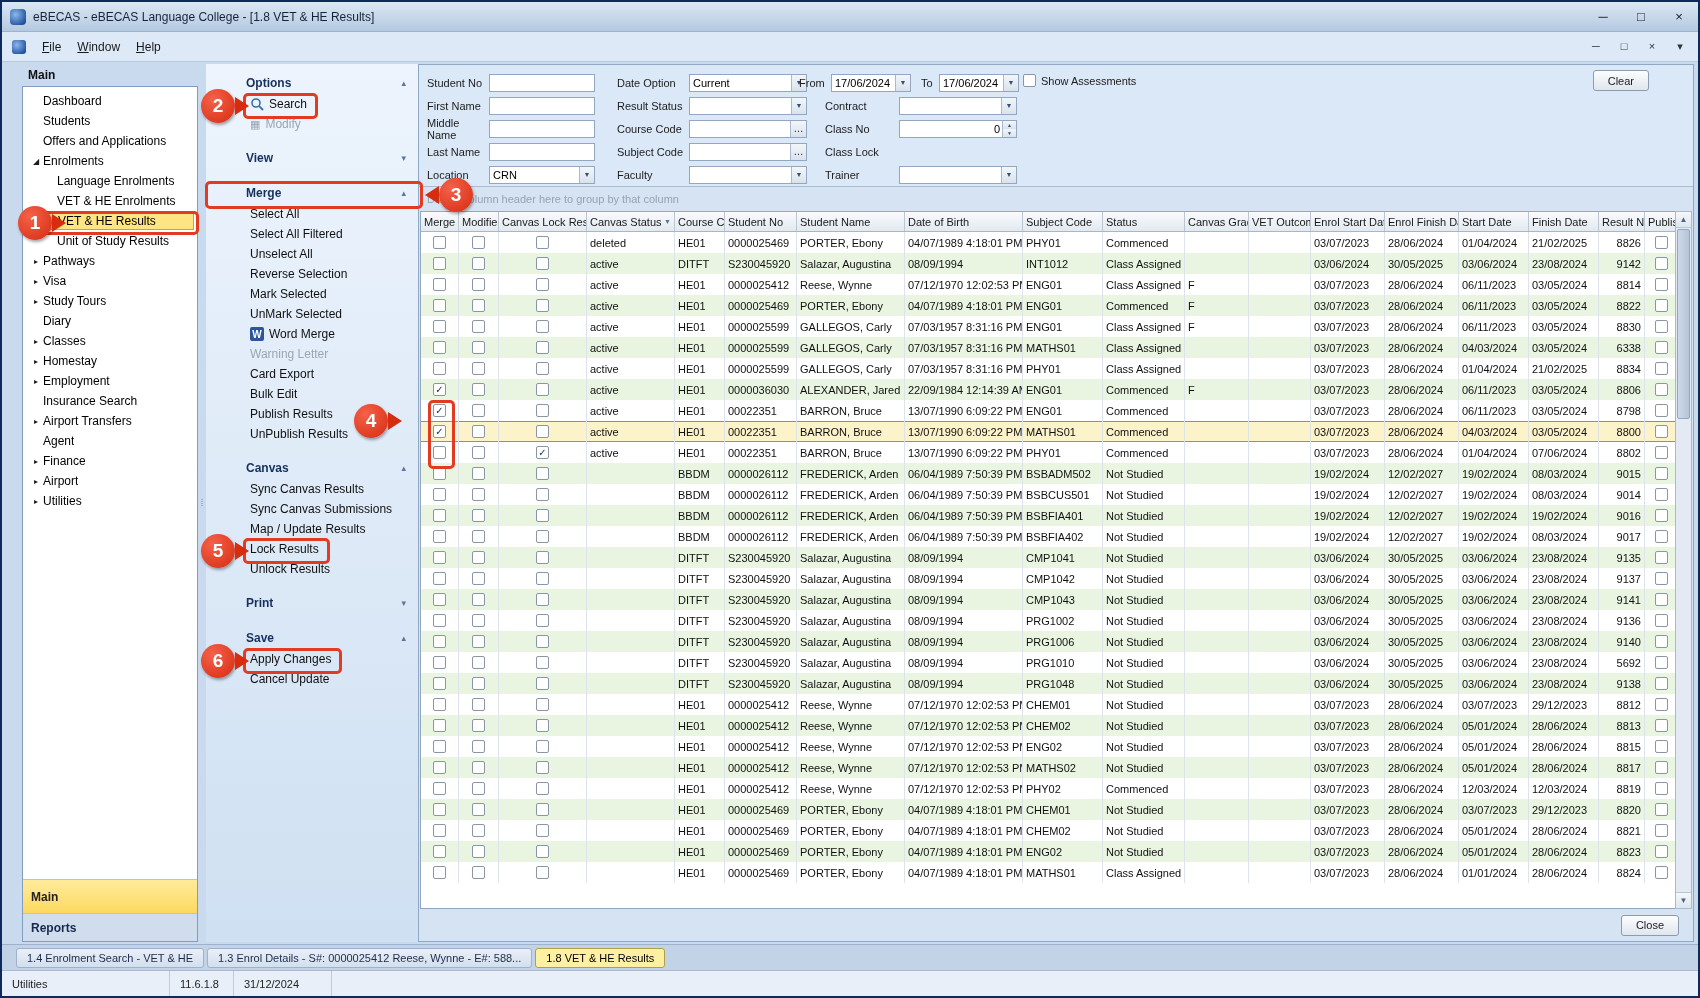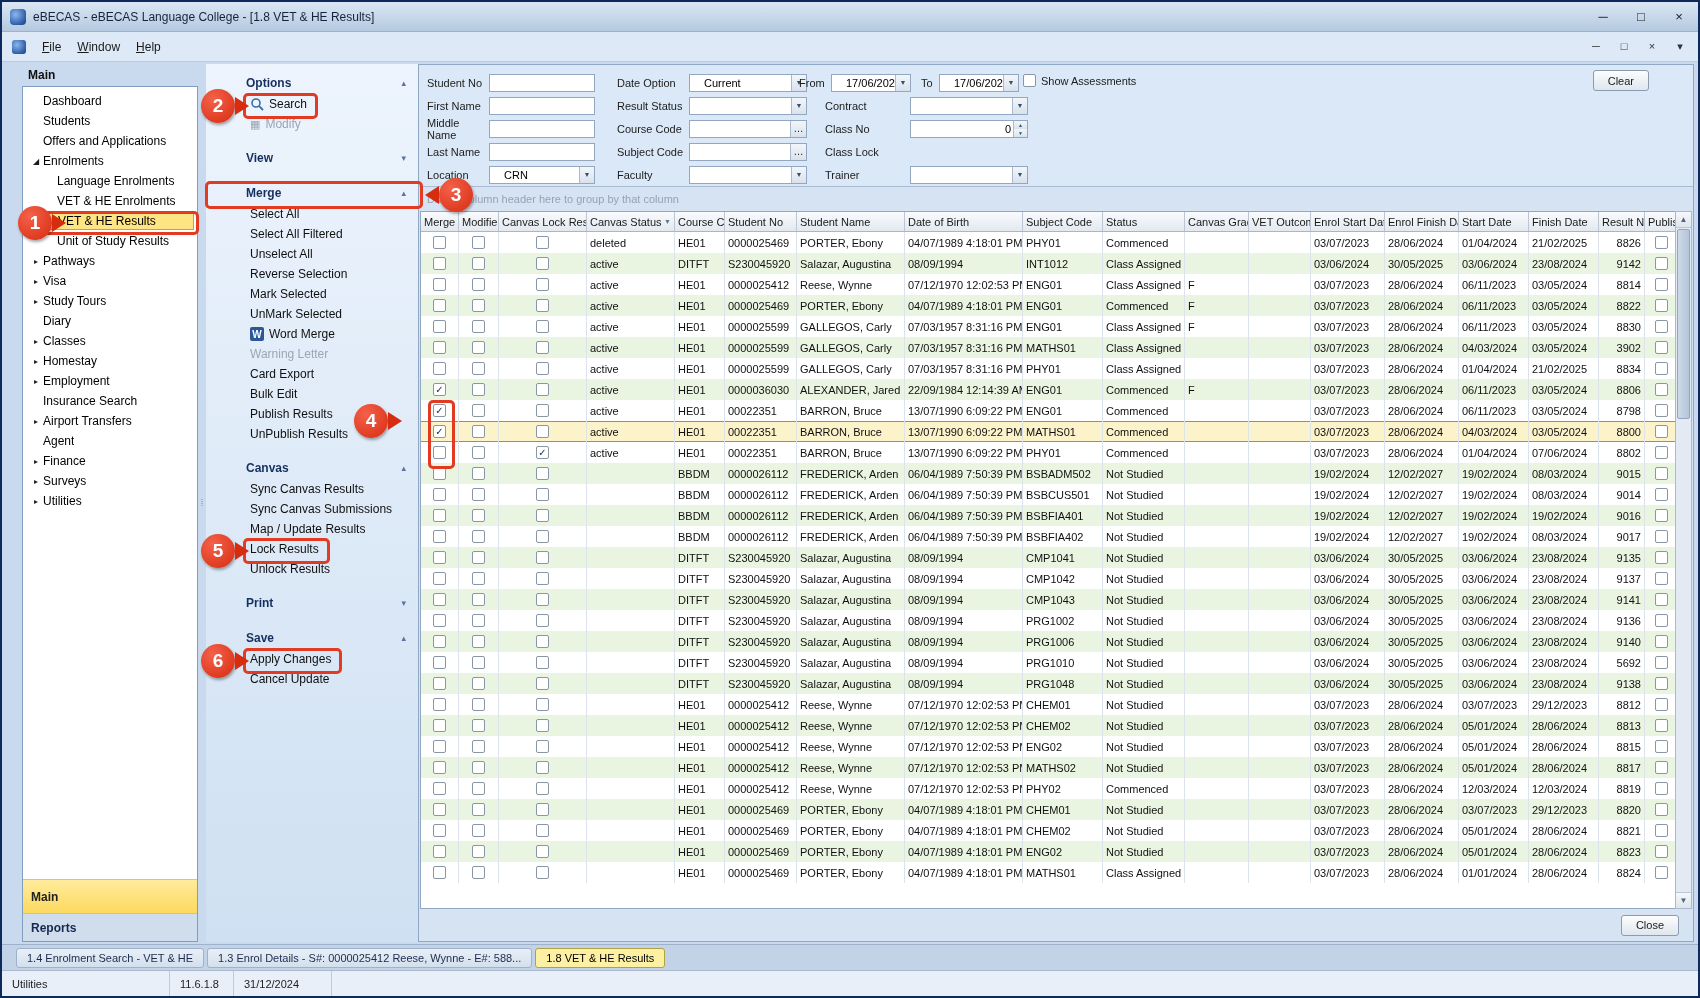--- a/index.html
+++ b/index.html
@@ -55,24 +55,24 @@
   .content-body{flex:1;border:1px solid #8ea8c6;background:#d5e3f3;display:flex;flex-direction:column;min-height:0;}
 
   
   .filter-panel{position:relative;height:122px;background:#dbe8f7;border-bottom:1px solid #a9bcd4;flex:none;}
   .fblock-a{position:absolute;left:8px;top:6px;}
   .fblock-b{position:absolute;left:198px;top:6px;}
   .fblock-c{position:absolute;left:380px;top:6px;}
   .frow{display:flex;align-items:center;height:23px;}
   .flabel{font-size:11px;color:#1c1c1c;flex:none;}
   .wA{width:62px;} .wB{width:72px;} .wC{width:74px;}
-  .ind{padding-left:26px;gap:11px;}
+  .ind{padding-left:26px;}
   .fin{height:18px;border:1px solid #93a7c0;font-size:11px;padding:0 3px;background:#fff;}
   .combo{display:inline-flex;height:18px;border:1px solid #93a7c0;background:#fff;align-items:center;}
-  .combo-val{font-size:11px;padding:0 14px;flex:1;overflow:hidden;white-space:nowrap;}
+  .combo-val{font-size:11px;padding:0 3px;flex:1;overflow:hidden;white-space:nowrap;}
   .combo-btn{width:15px;height:100%;background:linear-gradient(#f2f6fa,#d9e2ec);border-left:1px solid #aab9cc;font-size:7px;color:#33506e;display:flex;align-items:center;justify-content:center;flex:none;}
   .efield{display:inline-flex;height:18px;border:1px solid #93a7c0;background:#fff;align-items:center;}
   .efield .fin{border:none;flex:1;min-width:0;height:16px;}
   .ellipsis-btn{width:16px;height:100%;background:linear-gradient(#f2f6fa,#d9e2ec);border-left:1px solid #aab9cc;font-size:10px;color:#222;display:flex;align-items:center;justify-content:center;flex:none;}
   .spinner{display:inline-flex;height:18px;border:1px solid #93a7c0;background:#fff;}
   .spin-val{flex:1;border:none;font-size:11px;text-align:right;padding:0 2px;min-width:0;}
   .spin-btns{width:14px;display:flex;flex-direction:column;border-left:1px solid #aab9cc;flex:none;}
   .spin-b{flex:1;font-size:5px;display:flex;align-items:center;justify-content:center;background:linear-gradient(#f2f6fa,#d9e2ec);color:#33506e;}
   .chk-assess{position:absolute;left:604px;top:9px;display:flex;gap:5px;align-items:center;font-size:11px;color:#1c1c1c;}
   .btn{font-size:11px;color:#1a1a1a;background:linear-gradient(#fcfdfe,#dfe6ee);border:1px solid #8c9cb0;border-radius:3px;height:21px;padding:0 14px;}
@@ -262,21 +262,21 @@
             </div>
             <div class="nav-item">
               <span class="nav-inner">
                 <span class="nav-arrow">▸</span>
                 <span class="nav-label">Finance</span>
               </span>
             </div>
             <div class="nav-item">
               <span class="nav-inner">
                 <span class="nav-arrow">▸</span>
-                <span class="nav-label">Surveys</span>
+                <span class="nav-label">Airport</span>
               </span>
             </div>
             <div class="nav-item">
               <span class="nav-inner">
                 <span class="nav-arrow">▸</span>
                 <span class="nav-label">Utilities</span>
               </span>
             </div>
           </div>
         <div id="nav-groups">
@@ -778,21 +778,21 @@
                     <div class="g-cell" style="width: 108px;">GALLEGOS, Carly</div>
                     <div class="g-cell" style="width: 118px;">07/03/1957 8:31:16 PM</div>
                     <div class="g-cell" style="width: 80px;">MATHS01</div>
                     <div class="g-cell" style="width: 82px;">Class Assigned</div>
                     <div class="g-cell" style="width: 64px;"></div>
                     <div class="g-cell" style="width: 62px;"></div>
                     <div class="g-cell" style="width: 74px;">03/07/2023</div>
                     <div class="g-cell" style="width: 74px;">28/06/2024</div>
                     <div class="g-cell" style="width: 70px;">04/03/2024</div>
                     <div class="g-cell" style="width: 70px;">03/05/2024</div>
-                    <div class="g-cell num" style="width: 46px;">3902</div>
+                    <div class="g-cell num" style="width: 46px;">6338</div>
                     <div class="g-cell center" style="width: 34px;">
                       <span class="cb"></span>
                     </div>
                   </div>
                   <div class="g-row">
                     <div class="g-cell center" style="width: 38px;">
                       <span class="cb"></span>
                     </div>
                     <div class="g-cell center" style="width: 40px;">
                       <span class="cb"></span>

